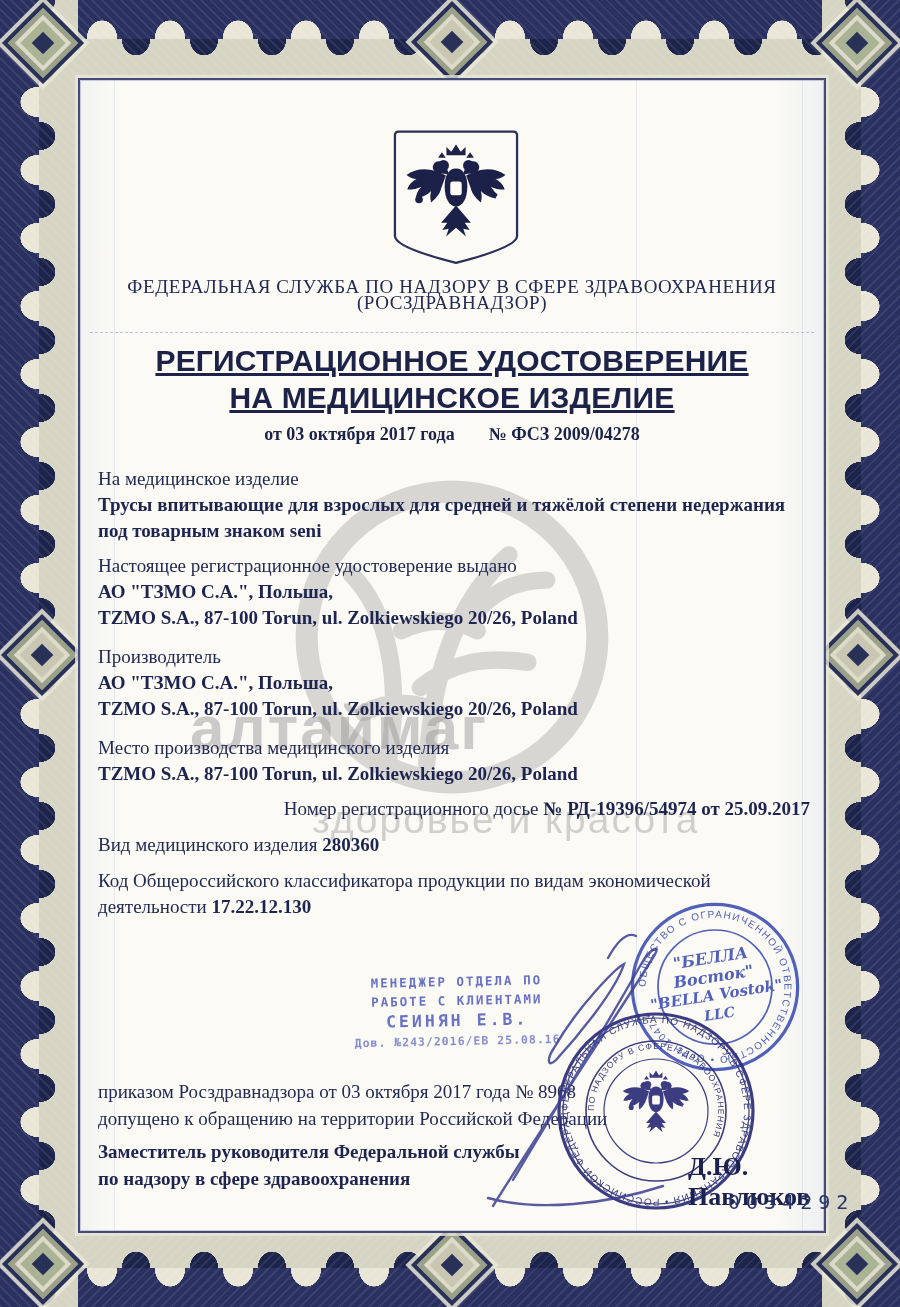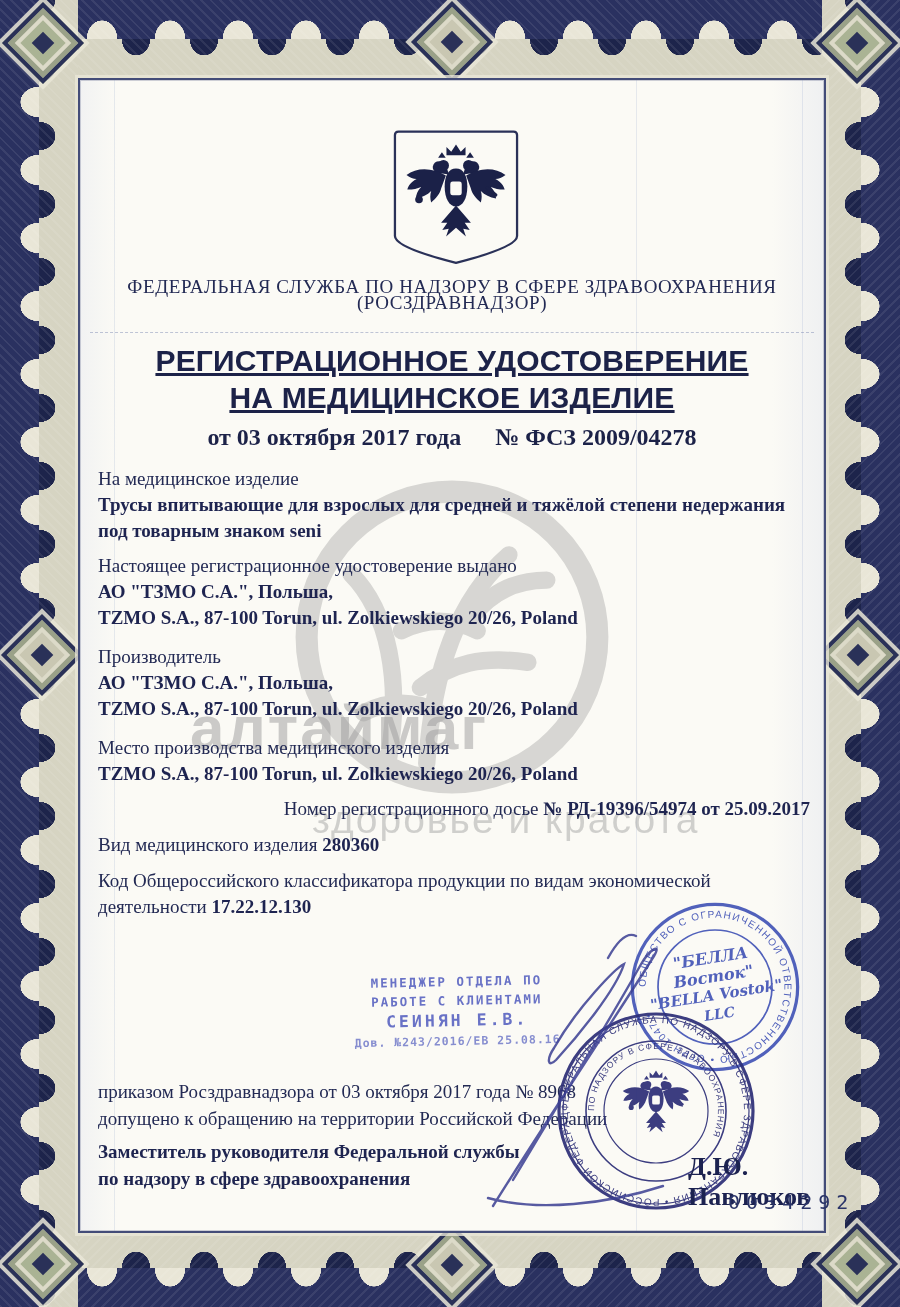--- a/index.html
+++ b/index.html
@@ -45,21 +45,21 @@
     box-shadow:inset 0 0 0 1px rgba(67,76,120,.25), 0 0 0 3px rgba(233,230,215,.8);
     background-image:linear-gradient(to right, rgba(185,195,225,.14), rgba(0,0,0,0) 5%,
                      rgba(0,0,0,0) 93%, rgba(185,195,225,.18));}
   .fold{position:absolute;top:0;bottom:0;width:1px;background:rgba(120,140,190,.16);}
   .hairline{position:absolute;left:10px;right:10px;top:252px;border-top:1px dashed rgba(100,115,165,.40);}
   
   .c{position:absolute;left:0;width:100%;text-align:center;color:#232a54;}
   .authority{font-size:19px;letter-spacing:.6px;}
   .doctitle{font-family:"Liberation Sans",sans-serif;font-weight:700;font-size:30px;
     letter-spacing:.2px;color:#1c2248;text-decoration:underline;}
-  .dateline{font-weight:700;font-size:24px;color:#1c2248;display:flex;justify-content:center;gap:34px;}
+  .dateline{font-weight:700;font-size:18px;color:#1c2248;display:flex;justify-content:center;gap:34px;}
   .bodytext{position:absolute;left:18px;top:386px;width:712px;font-size:19px;line-height:26px;
     color:#232a54;z-index:2;}
   .bodytext .grp{margin-bottom:9px;}
   .bodytext .b{font-weight:700;color:#1e2450;}
   .footblock{position:absolute;left:18px;top:998px;width:712px;font-size:19px;line-height:27px;
     color:#232a54;z-index:2;}
   .signer{margin-top:6px;font-weight:700;color:#1e2450;}
   
   .wm{position:absolute;z-index:1;pointer-events:none;color:#9c9c9c;}
   .wm-brand{font-family:"Liberation Sans",sans-serif;font-weight:700;font-size:62px;

